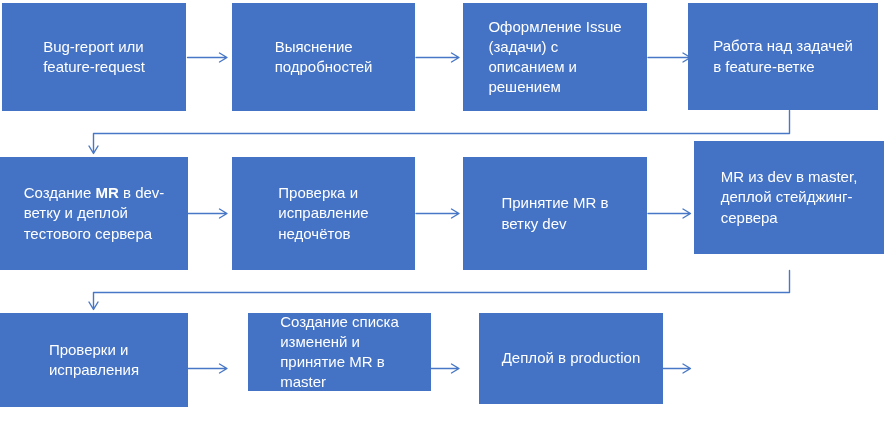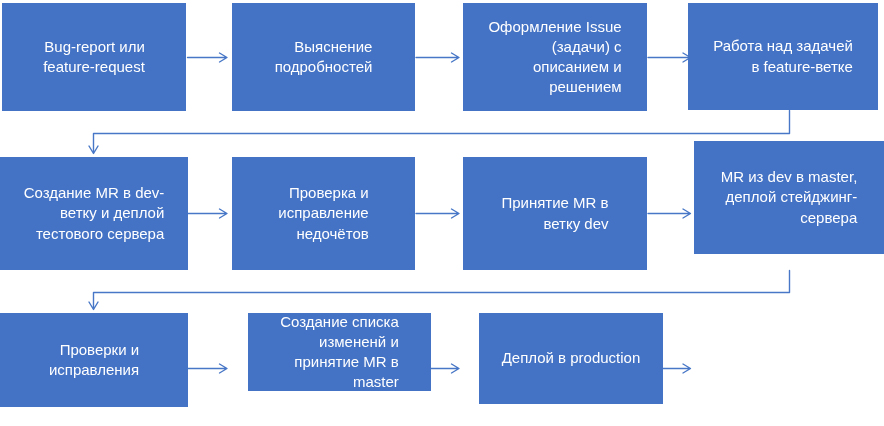--- a/index.html
+++ b/index.html
@@ -21,28 +21,28 @@
     width: 884px;
     height: 426px;
   }
   .flow-box {
     position: absolute;
     background: var(--box-fill, #4472C4);
     color: var(--box-text, #ffffff);
     display: flex;
     align-items: center;
     justify-content: center;
-    text-align: right;
+    text-align: left;
     font-size: 15px;
     line-height: 1.34;
     padding: 4px 5px;
     box-sizing: border-box;
   }
   .flow-box b {
-    font-weight: 400;
+    font-weight: 700;
   }
   #connectors {
     position: absolute;
     left: 0;
     top: 0;
     pointer-events: none;
   }
   #connectors path {
     stroke: var(--connector, #4777C6);
     stroke-width: 1.4;

